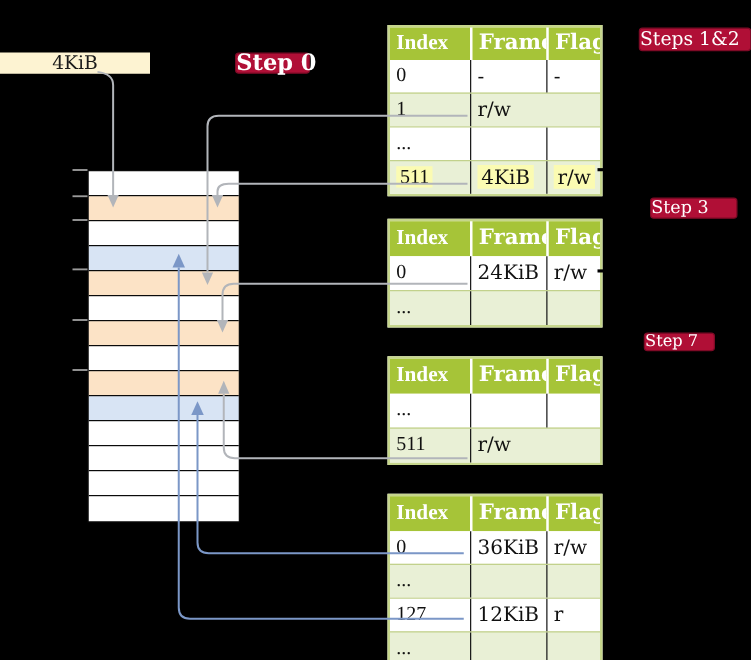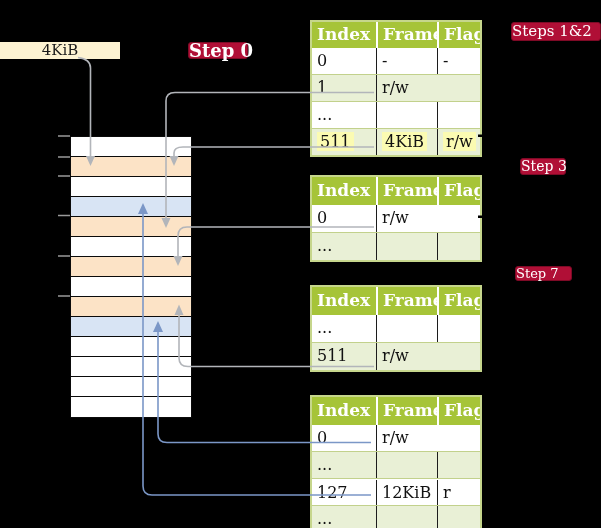--- a/index.html
+++ b/index.html
@@ -14,21 +14,21 @@
     line-height:17px;text-align:center;
   }
   
   .badge{
     position:absolute;background:var(--badge-red);color:var(--badge-text);
     border:1px solid var(--badge-edge);border-radius:3px;
     box-sizing:border-box;white-space:nowrap;
   }
   .badge-step0 {left:188px;top:42px; width:60px;height:17px;font-size:18px;line-height:15px;font-weight:bold;}
   .badge-steps12{left:511px;top:22px; width:90px;height:19px;font-size:15px;line-height:17px;}
-  .badge-step3 {left:520px;top:158px;width:46px;height:17px;font-size:14px;line-height:15px;}
+  .badge-step3 {left:520px;top:158px;width:70px;height:17px;font-size:14px;line-height:15px;}
   .badge-step4 {left:515px;top:266px;width:57px;height:15px;font-size:13px;line-height:13px;}
   
   .memory{
     position:absolute;left:70px;top:136px;width:120px;height:280px;
     border:1px solid #0a0a0a;
   }
   .mem-row{width:100%;height:19px;border-bottom:1px solid #0a0a0a;}
   .mem-row:last-child{height:20px;border-bottom:none;}
   .mem-white{background:var(--mem-white);}
   .mem-peach{background:var(--mem-peach);}
@@ -45,21 +45,21 @@
   }
   .t-head .cell + .cell{border-left:2px solid #fff;}
   .t-row{display:flex;background:var(--table-row-white);}
   .t-row + .t-row{border-top:1px solid #c2d18c;}
   .t-row.shade{background:var(--table-row-green);}
   .t-row .cell{
     color:#111;font-size:16px;padding-left:5px;box-sizing:border-box;
     overflow:hidden;white-space:nowrap;
   }
   .t-row .cell + .cell{border-left:1px solid #1c1c1c;}
-  .c0{width:64px;} .c1{width:61px;} .c2{width:43px;}
+  .c0{width:64px;font-family:Liberation Serif, serif;} .c1{width:61px;} .c2{width:43px;}
   .hl{background:var(--highlight-yellow);padding:0 3px;}
   
   .overlay{position:absolute;left:0;top:0;width:601px;height:528px;pointer-events:none;}
 </style>
 </head>
 <body>
 
 <div class="canvas">
 
   <div class="frame-label">4KiB</div>
@@ -113,20 +113,21 @@
       </div>
     </div>
   <div class="pt-table" style="left: 310px; top: 175px;">
       <div class="t-head" style="height: 28px;">
         <span class="cell c0" style="line-height: 26px;">Index</span>
         <span class="cell c1" style="line-height: 26px;">Frame</span>
         <span class="cell c2" style="line-height: 26px;">Flags</span>
       </div>
       <div class="t-row" style="height: 27px;">
         <span class="cell c0" style="line-height: 26px;">0</span>
+        <span class="cell c1" style="line-height: 26px;">24KiB</span>
         <span class="cell c2" style="line-height: 26px;">r/w</span>
       </div>
       <div class="t-row shade" style="height: 27px;">
         <span class="cell c0" style="line-height: 26px;">...</span>
         <span class="cell c1" style="line-height: 26px;"></span>
         <span class="cell c2" style="line-height: 26px;"></span>
       </div>
     </div>
   <div class="pt-table" style="left: 310px; top: 285px;">
       <div class="t-head" style="height: 28px;">
@@ -145,28 +146,29 @@
       </div>
     </div>
   <div class="pt-table" style="left: 310px; top: 395px;">
       <div class="t-head" style="height: 28px;">
         <span class="cell c0" style="line-height: 26px;">Index</span>
         <span class="cell c1" style="line-height: 26px;">Frame</span>
         <span class="cell c2" style="line-height: 26px;">Flags</span>
       </div>
       <div class="t-row" style="height: 26px;">
         <span class="cell c0" style="line-height: 25px;">0</span>
+        <span class="cell c1" style="line-height: 25px;">36KiB</span>
         <span class="cell c2" style="line-height: 25px;">r/w</span>
       </div>
       <div class="t-row shade" style="height: 26px;">
         <span class="cell c0" style="line-height: 25px;">...</span>
         <span class="cell c1" style="line-height: 25px;"></span>
         <span class="cell c2" style="line-height: 25px;"></span>
       </div>
-      <div class="t-row" style="height: 26px; align-items: center;">
+      <div class="t-row" style="height: 26px;">
         <span class="cell c0" style="line-height: 25px;">127</span>
         <span class="cell c1" style="line-height: 25px;">12KiB</span>
         <span class="cell c2" style="line-height: 25px;">r</span>
       </div>
       <div class="t-row shade" style="height: 26px;">
         <span class="cell c0" style="line-height: 25px;">...</span>
         <span class="cell c1" style="line-height: 25px;"></span>
         <span class="cell c2" style="line-height: 25px;"></span>
       </div>
     </div>

